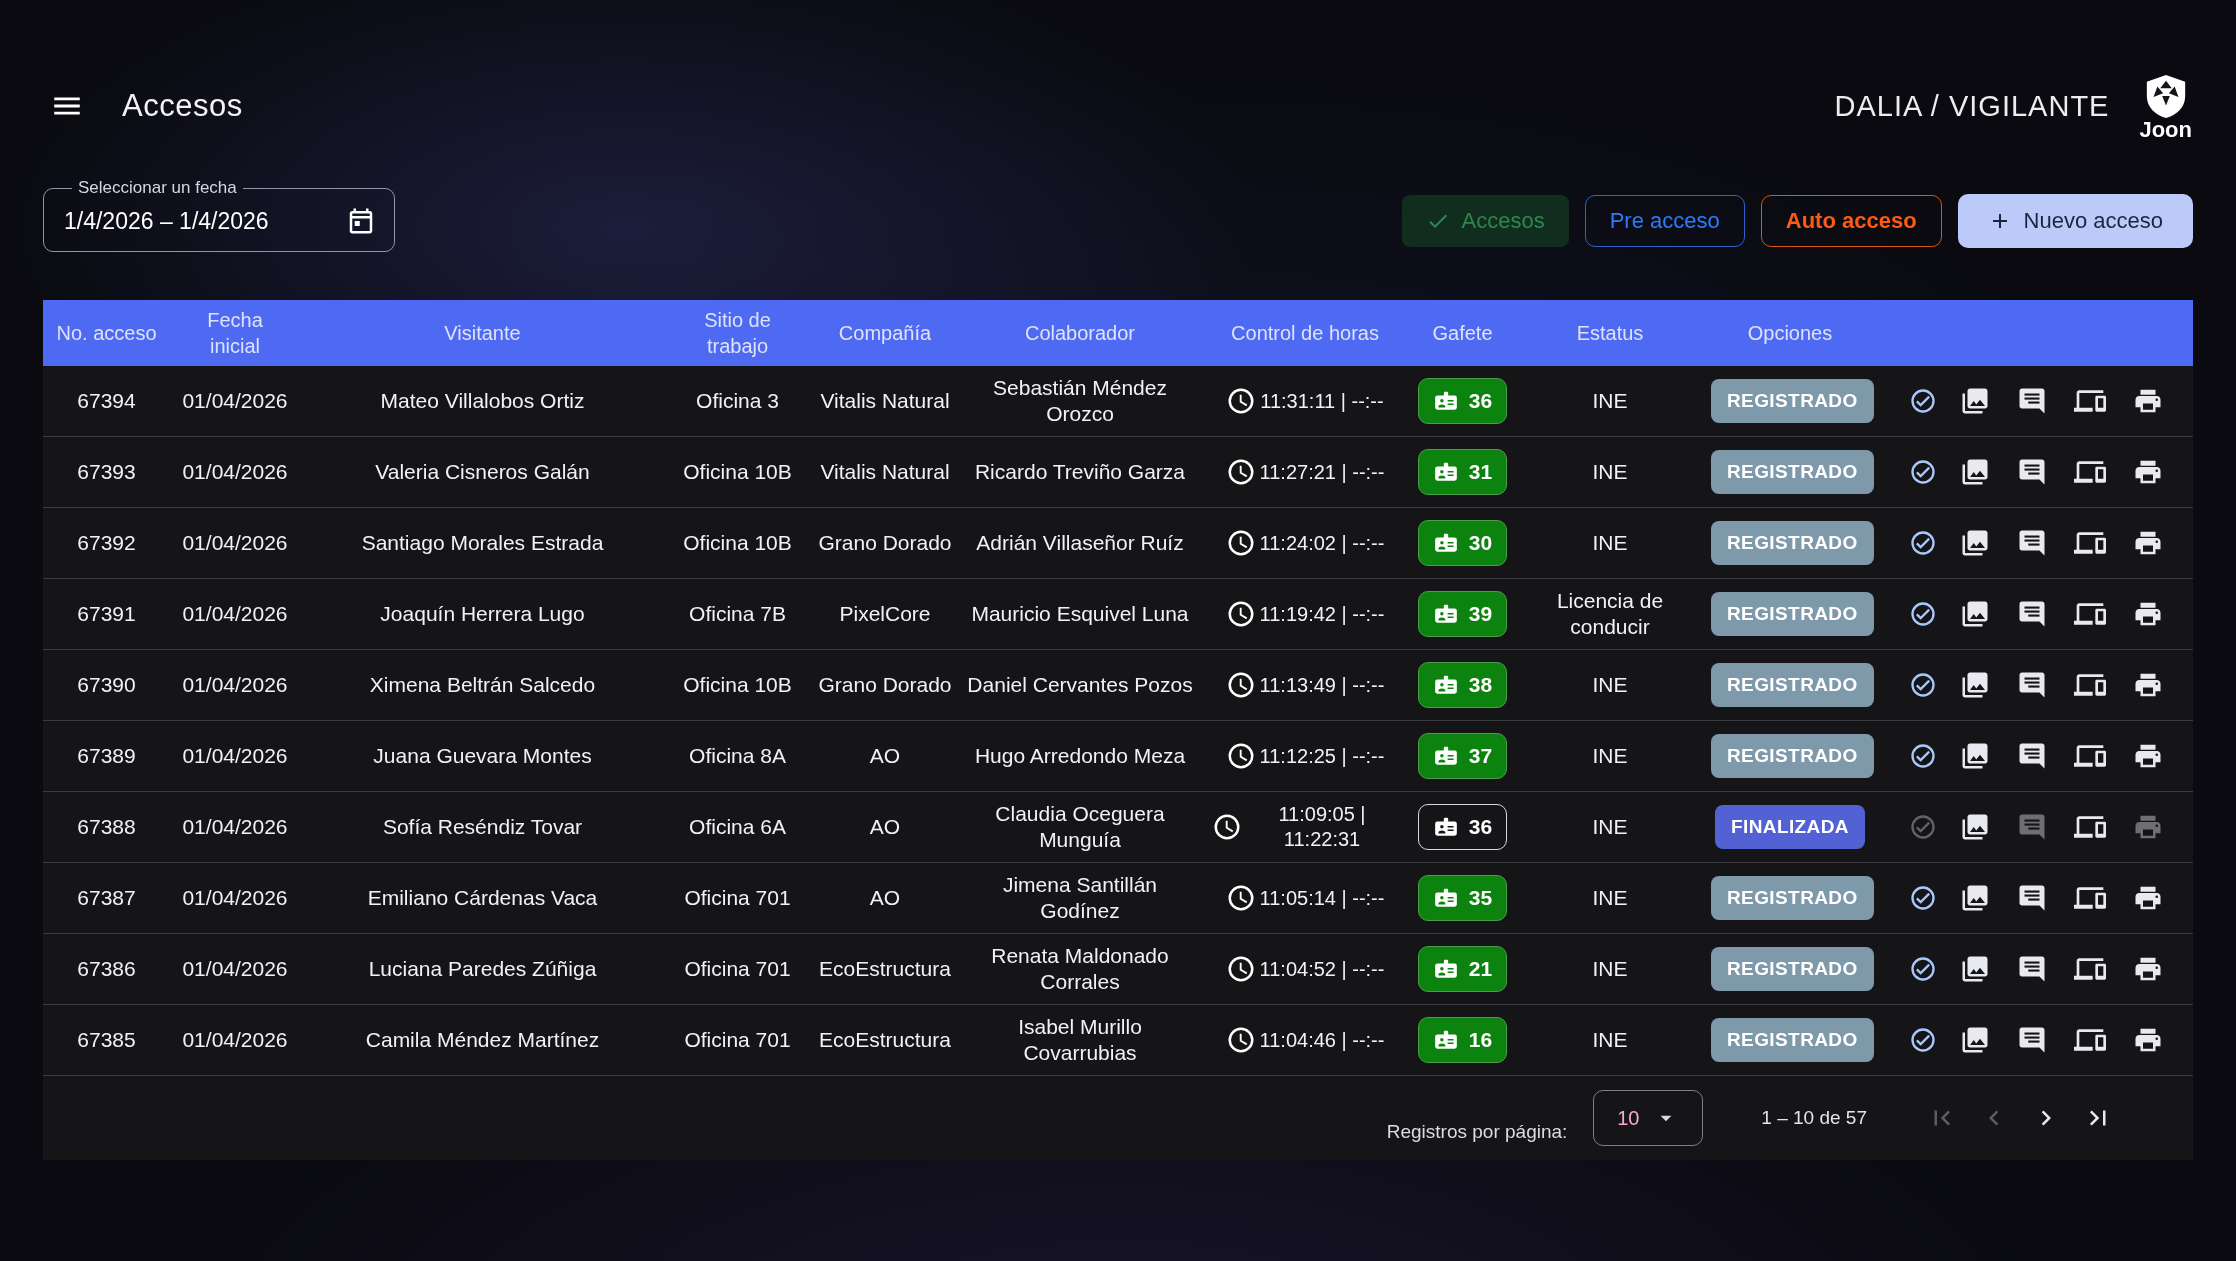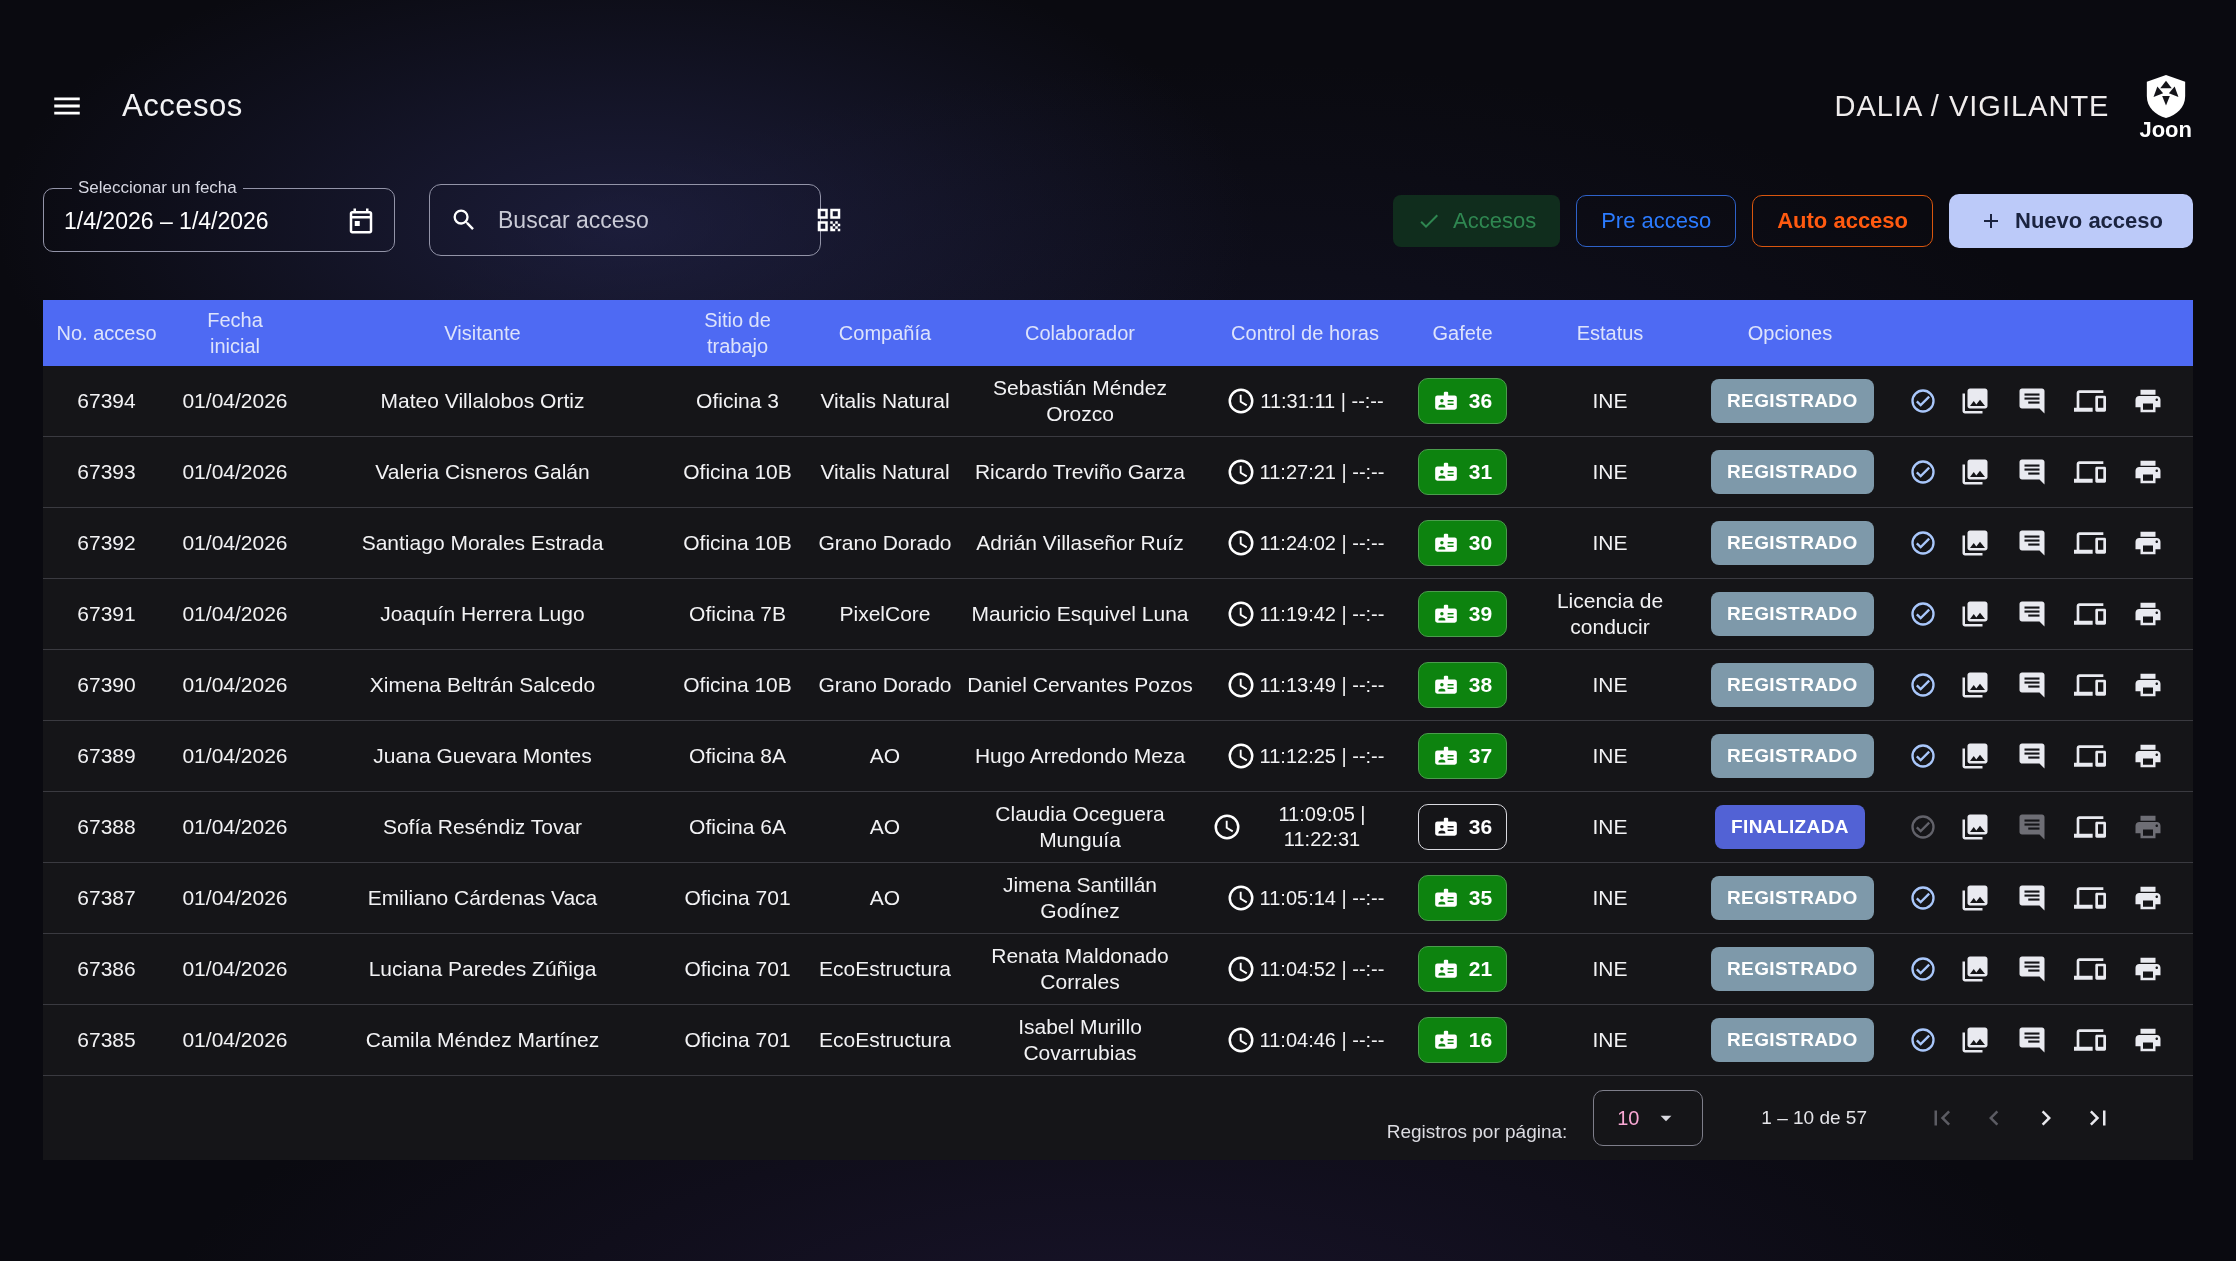--- a/index.html
+++ b/index.html
@@ -31,21 +31,21 @@
   .date-cal-btn{background:none;border:none;cursor:pointer;color:#fff;margin-left:auto;margin-top:-8px;padding:0;}
   .search-box{border:1px solid #9394a8;border-radius:12px;width:392px;height:72px;margin-top:6px;box-sizing:border-box;display:flex;align-items:center;padding:0 20px;gap:18px;}
   .search-box input{flex:1;background:transparent;border:none;outline:none;color:#fff;font-size:23px;font-family:inherit;}
   .search-box input::placeholder{color:#c9cad6;}
   .search-box .qr-btn,.search-box .mag{background:none;border:none;padding:0;color:#fff;cursor:pointer;}
   .actions{margin-left:auto;display:flex;align-items:center;gap:16px;margin-top:16px;}
   .btn{display:flex;align-items:center;justify-content:center;gap:12px;height:52px;border-radius:10px;cursor:pointer;font-family:inherit;box-sizing:border-box;}
   .btn-accesos{background:#102d1d;border:none;border-radius:8px;color:var(--c-accesos_green);font-size:22px;font-weight:500;padding:0 24px;}
   .btn-pre{background:transparent;border:1px solid #2e62c9;color:var(--c-pre_acceso);font-size:22px;font-weight:500;padding:0 24px;}
   .btn-auto{background:transparent;border:1px solid #d9560e;color:var(--c-auto_acceso);font-size:22px;font-weight:700;padding:0 24px;}
-  .btn-nuevo{background:var(--c-nuevo_acceso_bg);border:none;color:#1b2440;font-size:22px;font-weight:700;padding:0 30px;height:54px;}
+  .btn-nuevo{background:var(--c-nuevo_acceso_bg);border:none;color:#1b2440;font-size:22px;font-weight:400;padding:0 30px;height:54px;}
   
   .table{position:absolute;top:300px;left:43px;width:2150px;background:#151518;}
   .grid{display:grid;grid-template-columns:127px 130px 365px 145px 150px 240px 210px 105px 190px 170px 1fr;align-items:center;}
   .thead{background:var(--c-table_header);height:66px;}
   .th{display:flex;align-items:center;justify-content:center;text-align:center;color:#dde3fb;font-size:20px;font-weight:500;line-height:1.3;padding:0 10px;box-sizing:border-box;height:100%;}
   .row{height:70px;border-bottom:1px solid #3a3a40;}
   .cell{text-align:center;font-size:21px;color:#f2f2f4;line-height:1.25;padding:0 6px;box-sizing:border-box;}
   .horas{display:flex;align-items:center;justify-content:center;gap:4px;padding:0 8px;}
   .horas .htext{font-size:20px;color:#f2f2f4;max-width:152px;}
   .chip{display:inline-flex;align-items:center;gap:10px;height:44px;padding:0 14px;border-radius:10px;font-size:21px;font-weight:700;color:#fff;cursor:default;}
@@ -104,33 +104,20 @@
     <legend>Seleccionar un fecha</legend>
     <span class="date-value">1/4/2026 – 1/4/2026</span>
     <button class="date-cal-btn">
       <svg width="30" height="30" viewBox="0 0 24 24" fill="currentColor">
           <path d="M19 4h-1V2h-2v2H8V2H6v2H5c-1.1 0-2 .9-2 2v14c0 1.1.9 2 2 2h14c1.1 0 2-.9 2-2V6c0-1.1-.9-2-2-2zm0 16H5V10h14v10zM5 8V6h14v2H5z"></path>
           <rect x="7" y="12" width="4" height="4"></rect>
         </svg>
     </button>
   </fieldset>
 
-  <div class="search-box">
-    <span class="mag">
-      <svg width="28" height="28" viewBox="0 0 24 24" fill="currentColor">
-          <path d="M15.5 14h-.79l-.28-.27A6.47 6.47 0 0 0 16 9.5 6.5 6.5 0 1 0 9.5 16c1.61 0 3.09-.59 4.23-1.57l.27.28v.79l5 4.99L20.49 19l-4.99-5zm-6 0A4.5 4.5 0 1 1 14 9.5 4.5 4.5 0 0 1 9.5 14z"></path>
-        </svg>
-    </span>
-    <input type="text" placeholder="Buscar acceso" style="">
-    <button class="qr-btn">
-      <svg width="30" height="30" viewBox="0 0 24 24" fill="currentColor">
-          <path d="M3 11h8V3H3v8zm2-6h4v4H5V5zM3 21h8v-8H3v8zm2-6h4v4H5v-4zM13 3v8h8V3h-8zm6 6h-4V5h4v4zM13 13h2v2h-2zM15 15h2v2h-2zM13 17h2v2h-2zM17 13h2v2h-2zM19 15h2v2h-2zM17 17h2v2h-2zM19 19h2v2h-2zM15 19h2v2h-2zM13 19h2v2h-2z"></path>
-        </svg>
-    </button>
-  </div>
 
   <div class="actions">
     <button class="btn btn-accesos">
       <span>
           <svg width="24" height="24" viewBox="0 0 24 24" fill="currentColor">
             <path d="M9 16.17 4.83 12l-1.42 1.41L9 19 21 7l-1.41-1.41z"></path>
           </svg>
         </span>
       <span>Accesos</span>
     </button>

